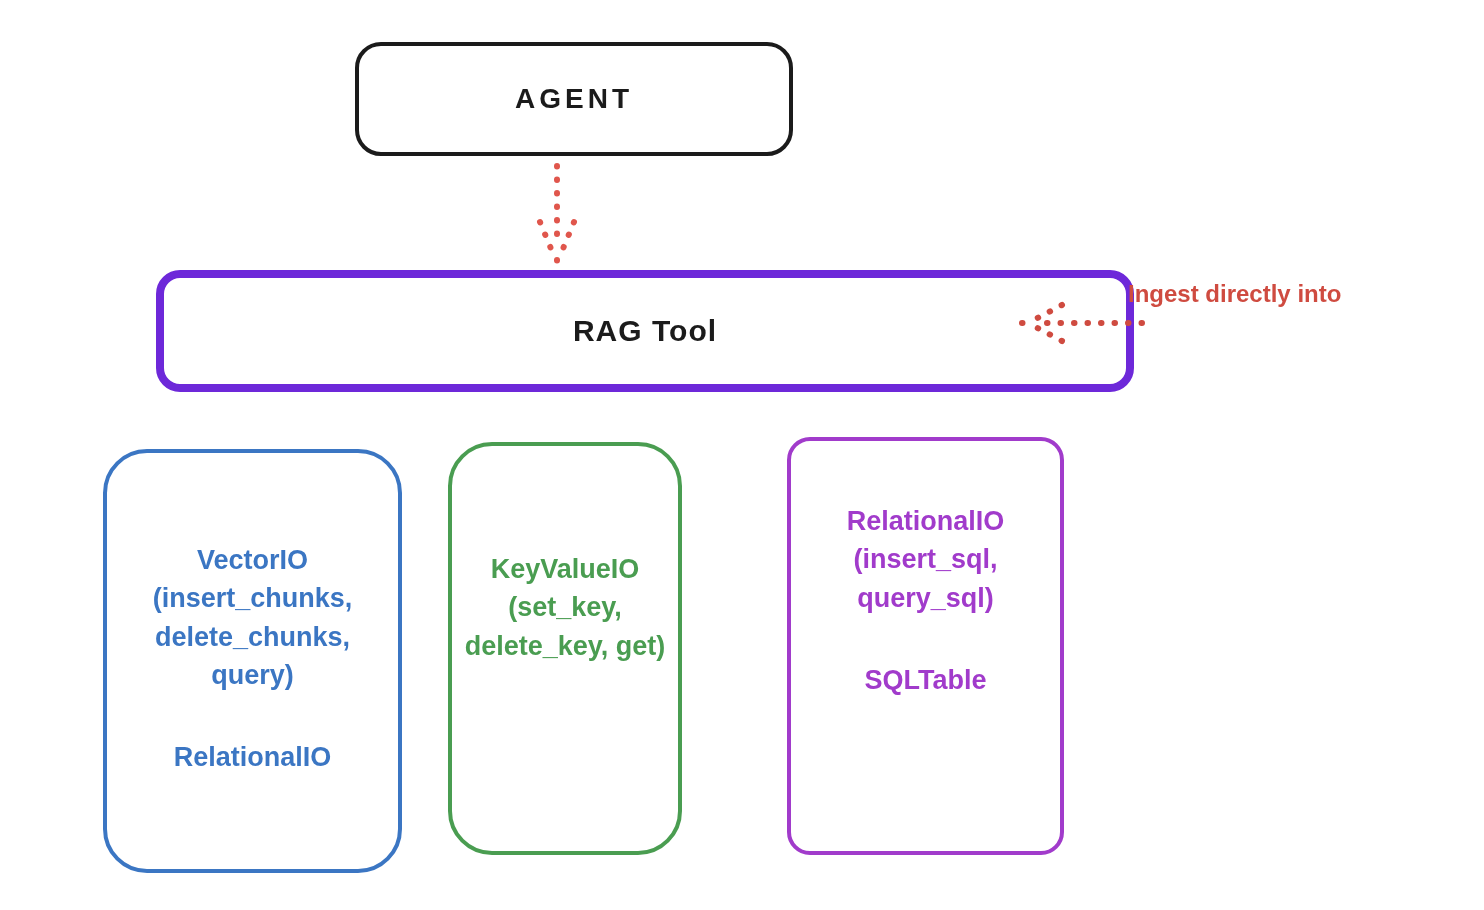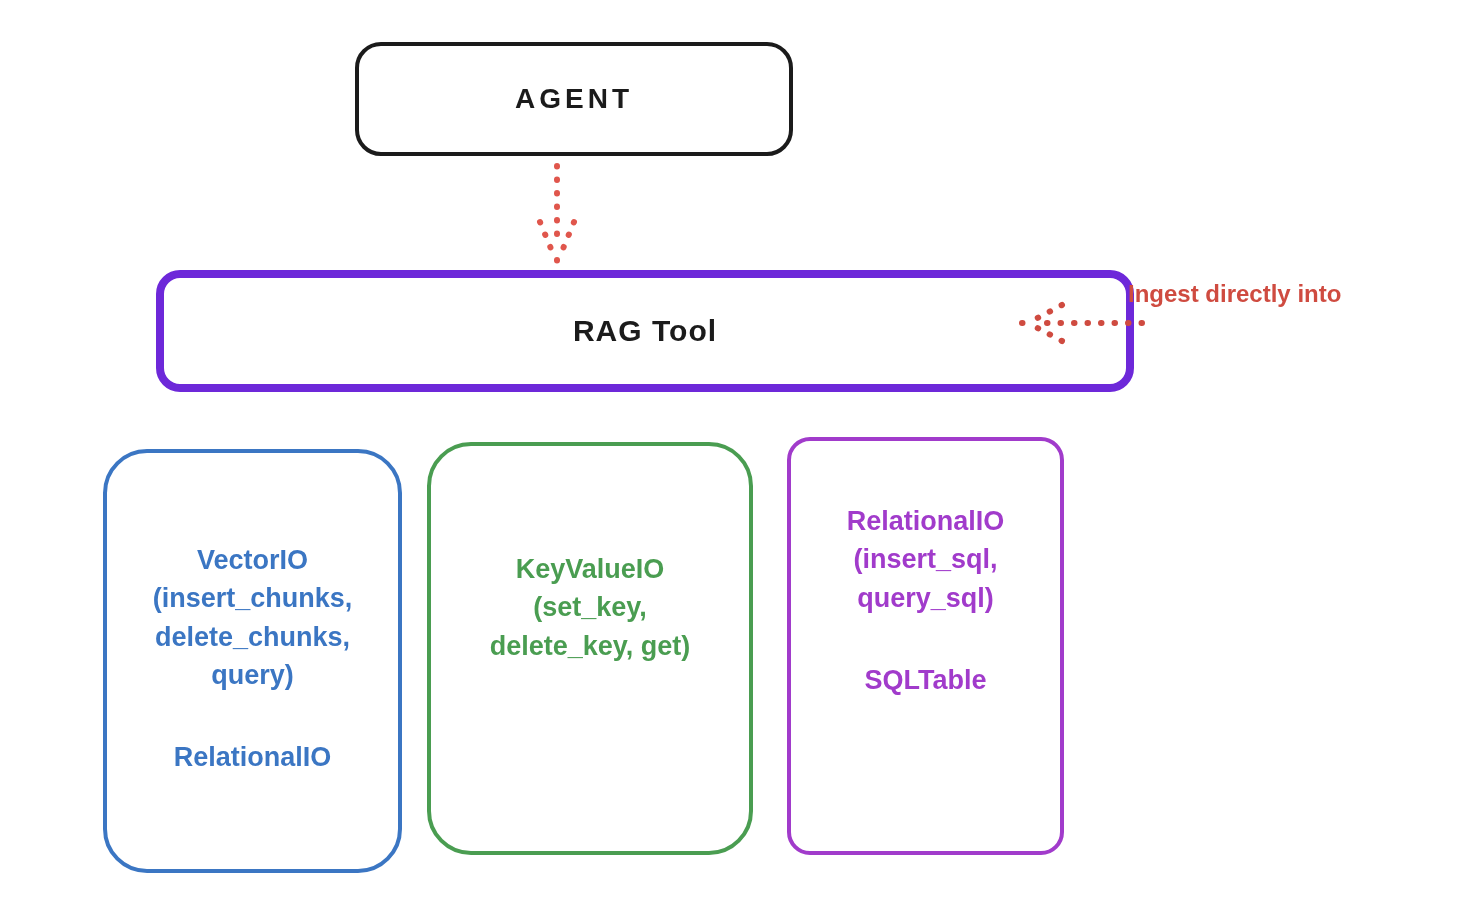--- a/index.html
+++ b/index.html
@@ -38,21 +38,21 @@
     display: flex;
     flex-direction: column;
     align-items: center;
     text-align: center;
     font-size: 27px;
     font-weight: 600;
     line-height: 1.42;
   }
   .io-box .body { white-space: pre-line; }
   .io-vector   { left: 66px;  top: 449px; width: 299px; height: 424px; padding-top: 88px; margin-left: 37px; }
-  .io-keyvalue { left: 427px; top: 442px; width: 326px; height: 413px; padding-top: 104px; }
+  .io-keyvalue { left: 448px; top: 442px; width: 234px; height: 413px; padding-top: 104px; }
   .io-relational { left: 787px; top: 437px; width: 277px; height: 418px; padding-top: 61px; border-radius: 23px; }
   .io-footer { margin-top: 44px; }
   .arrow-svg { position: absolute; }
   .arrow-agent-rag { left: 533px; top: 160px; width: 48px; height: 106px; }
   .arrow-annot-rag { left: 1010px; top: 296px; width: 138px; height: 52px; }
   .annotation-text {
     position: absolute;
     left: 1128px; top: 278px; width: 350px;
     font-size: 24px; font-weight: 700;
     line-height: 1.32;

